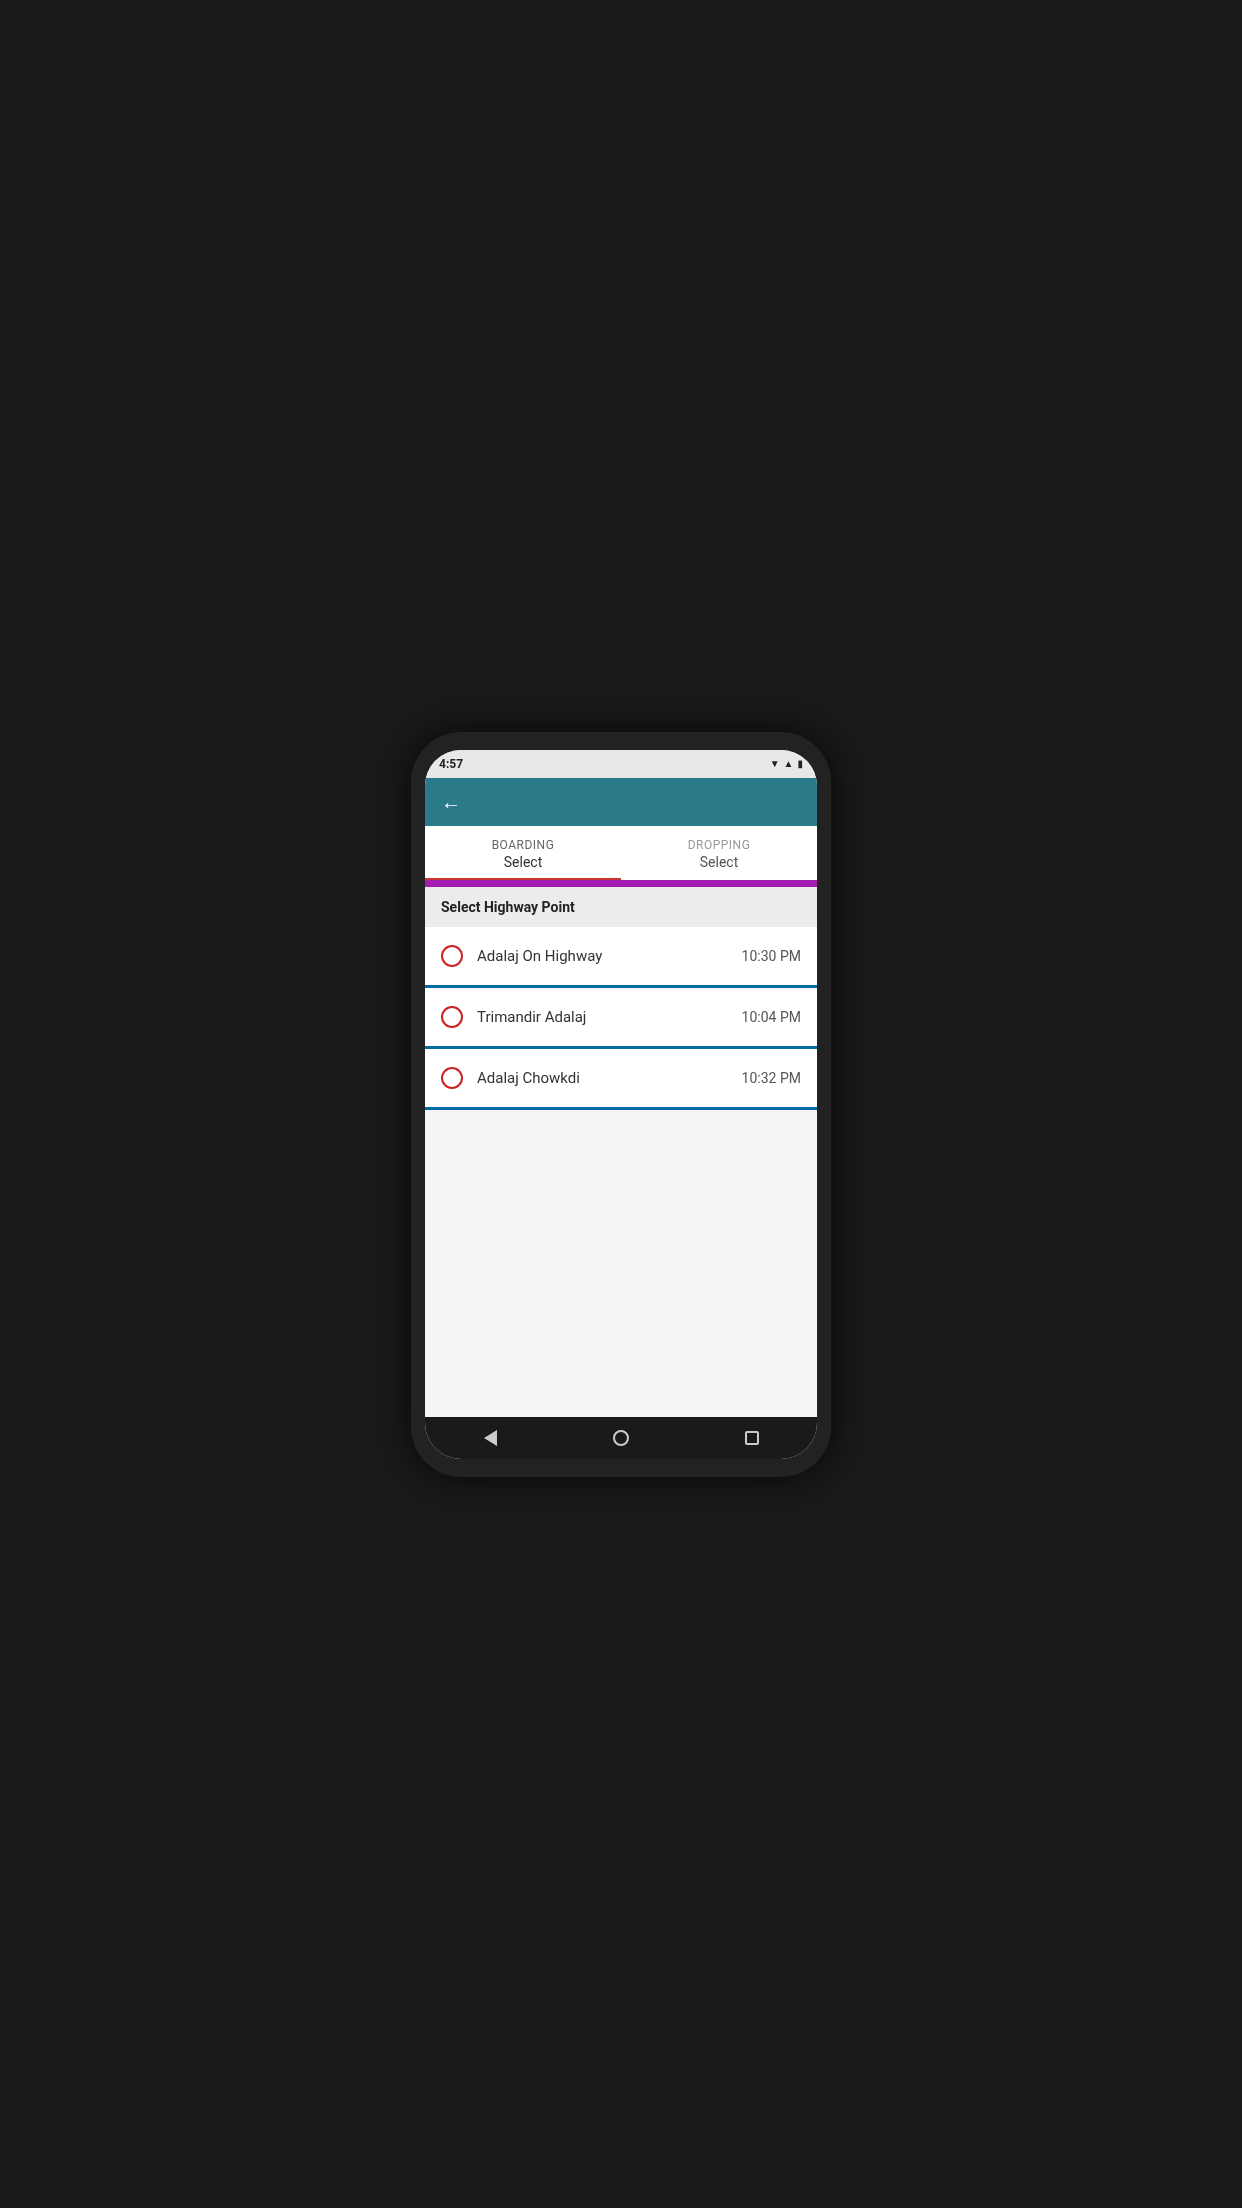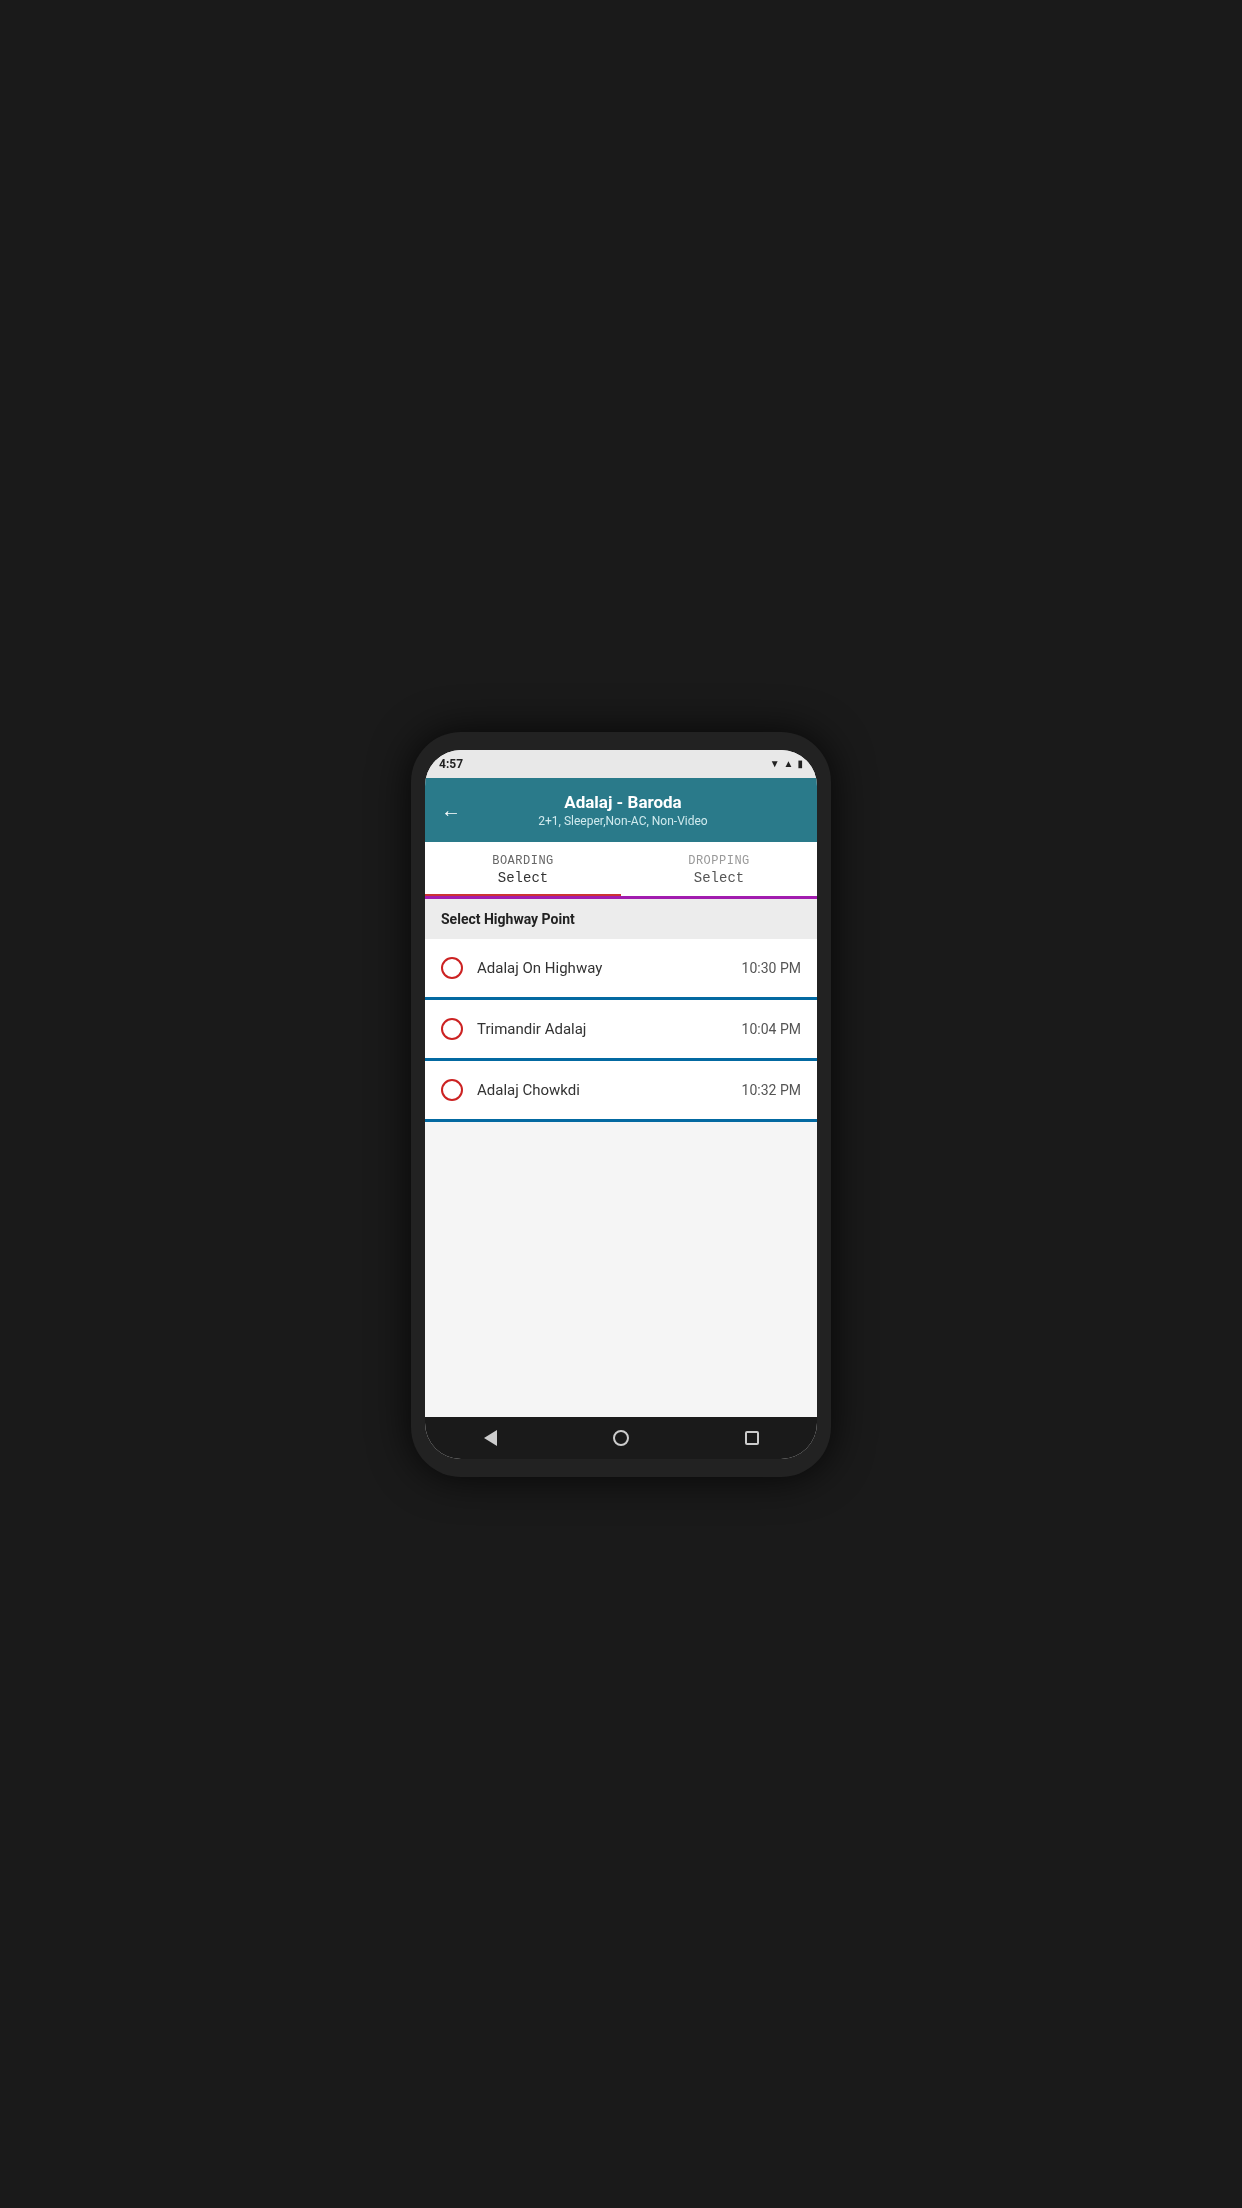--- a/index.html
+++ b/index.html
@@ -93,23 +93,22 @@
     .header-subtitle {
       font-size: 12px;
       color: #d0eaee;
       margin-top: 2px;
     }
 
     
     .tabs {
       background: #fff;
       display: flex;
-      border-bottom: 3px solid #a21caf;
-      flex-shrink: 0;
-      font-family: Liberation Mono, monospace;
+      border-bottom: 7px solid #a21caf;
+      flex-shrink: 0;
     }
 
     .tab {
       flex: 1;
       text-align: center;
       padding: 12px 8px 10px;
       cursor: pointer;
       position: relative;
     }
 
@@ -245,24 +244,20 @@
       <span class="status-time">4:57</span>
       <div class="status-icons">
         <span class="status-icon-small">▼</span>
         <span class="status-icon-small">▲</span>
         <span class="status-icon-small">▮</span>
       </div>
     </div>
 
     <div class="app-header">
       <div class="back-btn">←</div>
-      <div class="header-text">
-        <div class="header-title">Adalaj - Baroda</div>
-        <div class="header-subtitle">2+1, Sleeper,Non-AC, Non-Video</div>
-      </div>
     </div>
 
     <div class="tabs">
       <div class="tab active">
         <div class="tab-label">BOARDING</div>
         <div class="tab-value">Select</div>
       </div>
       <div class="tab">
         <div class="tab-label">DROPPING</div>
         <div class="tab-value">Select</div>

